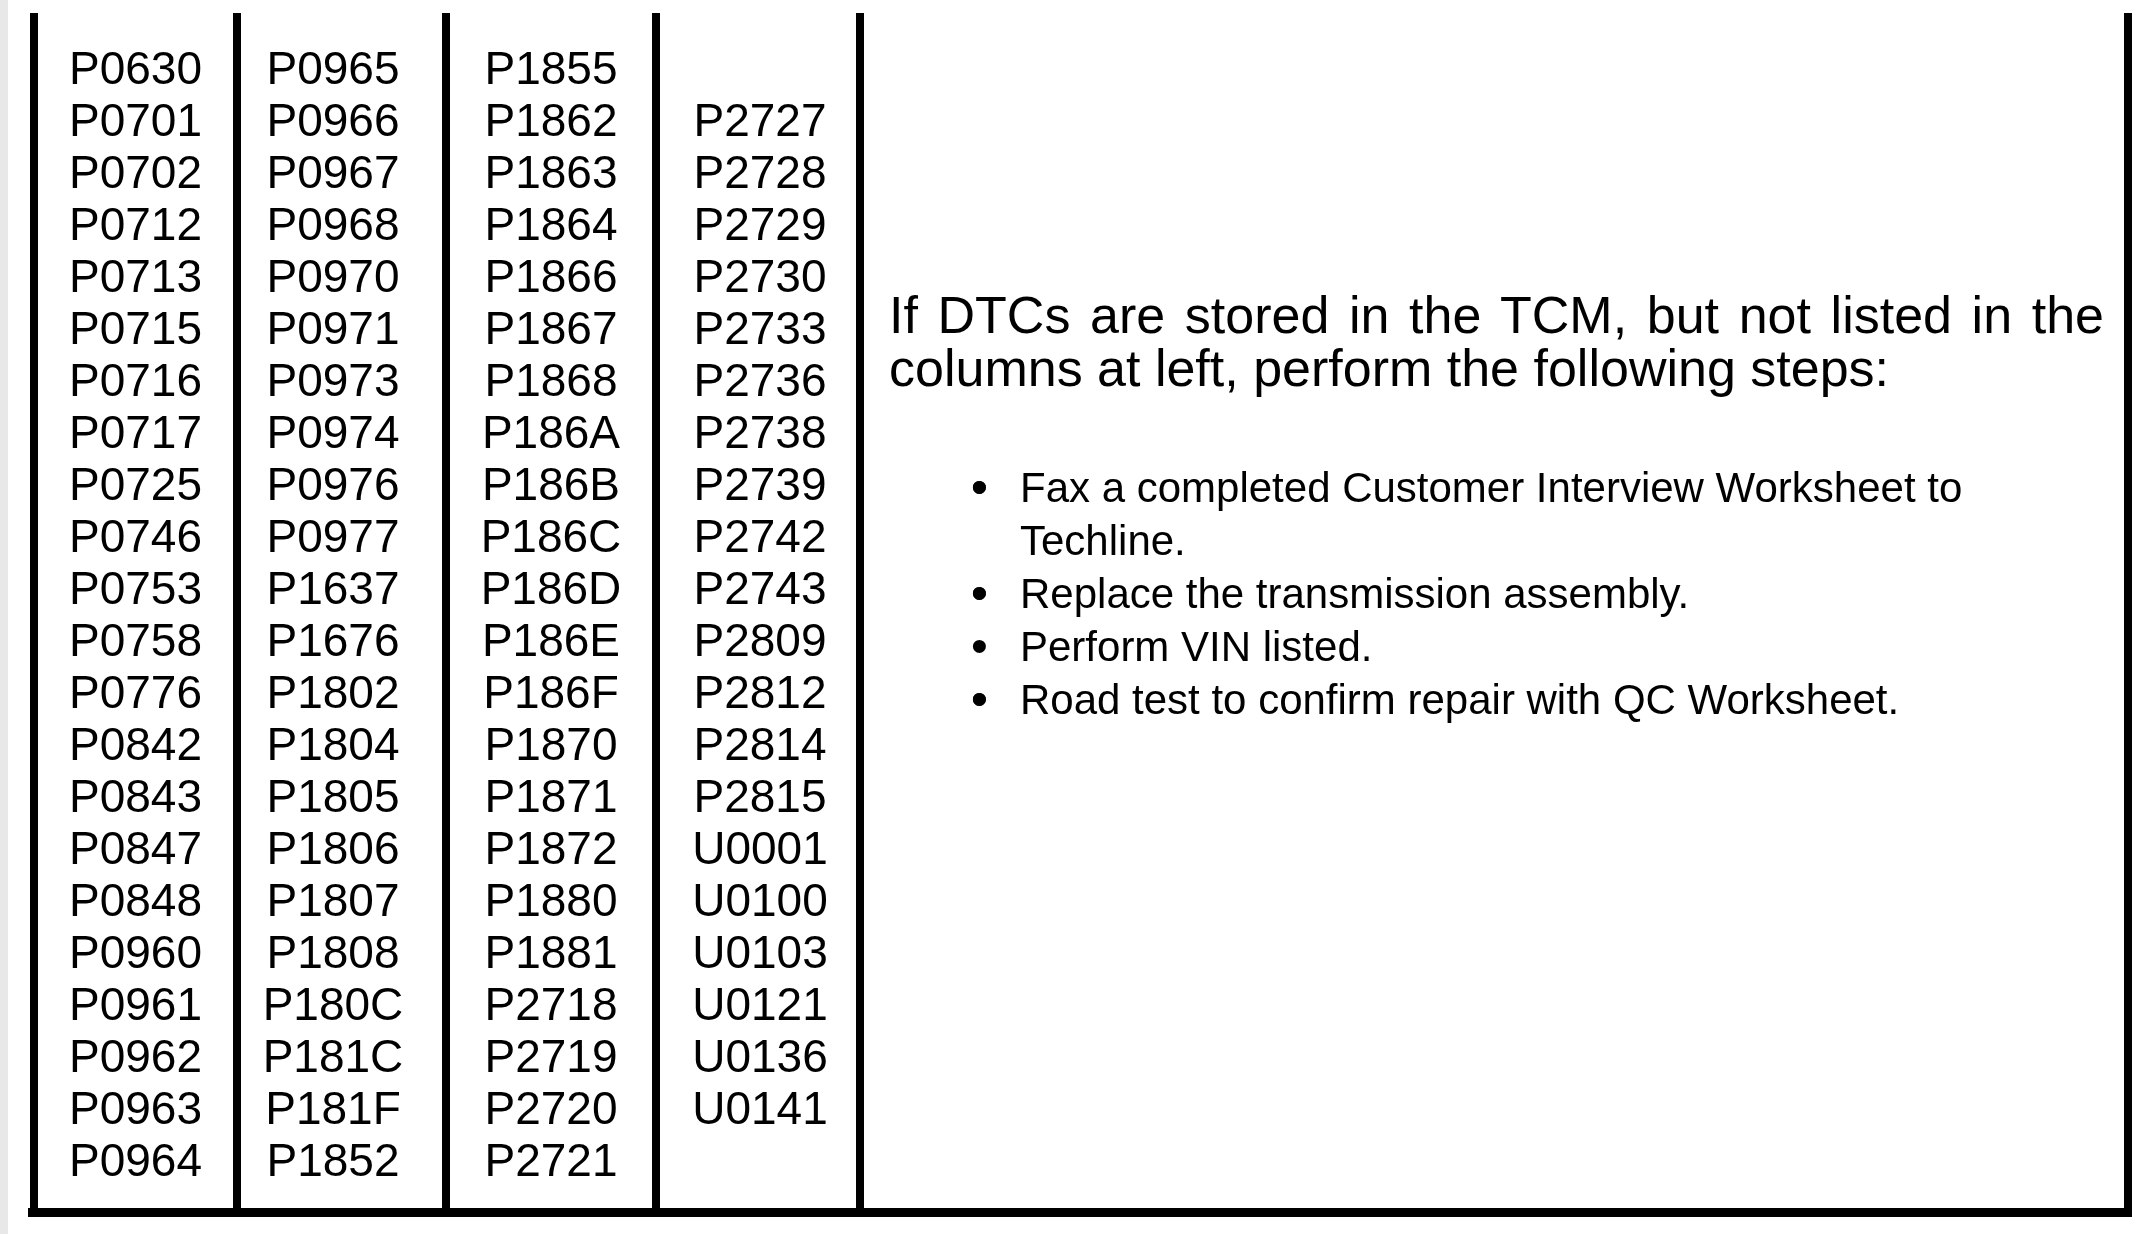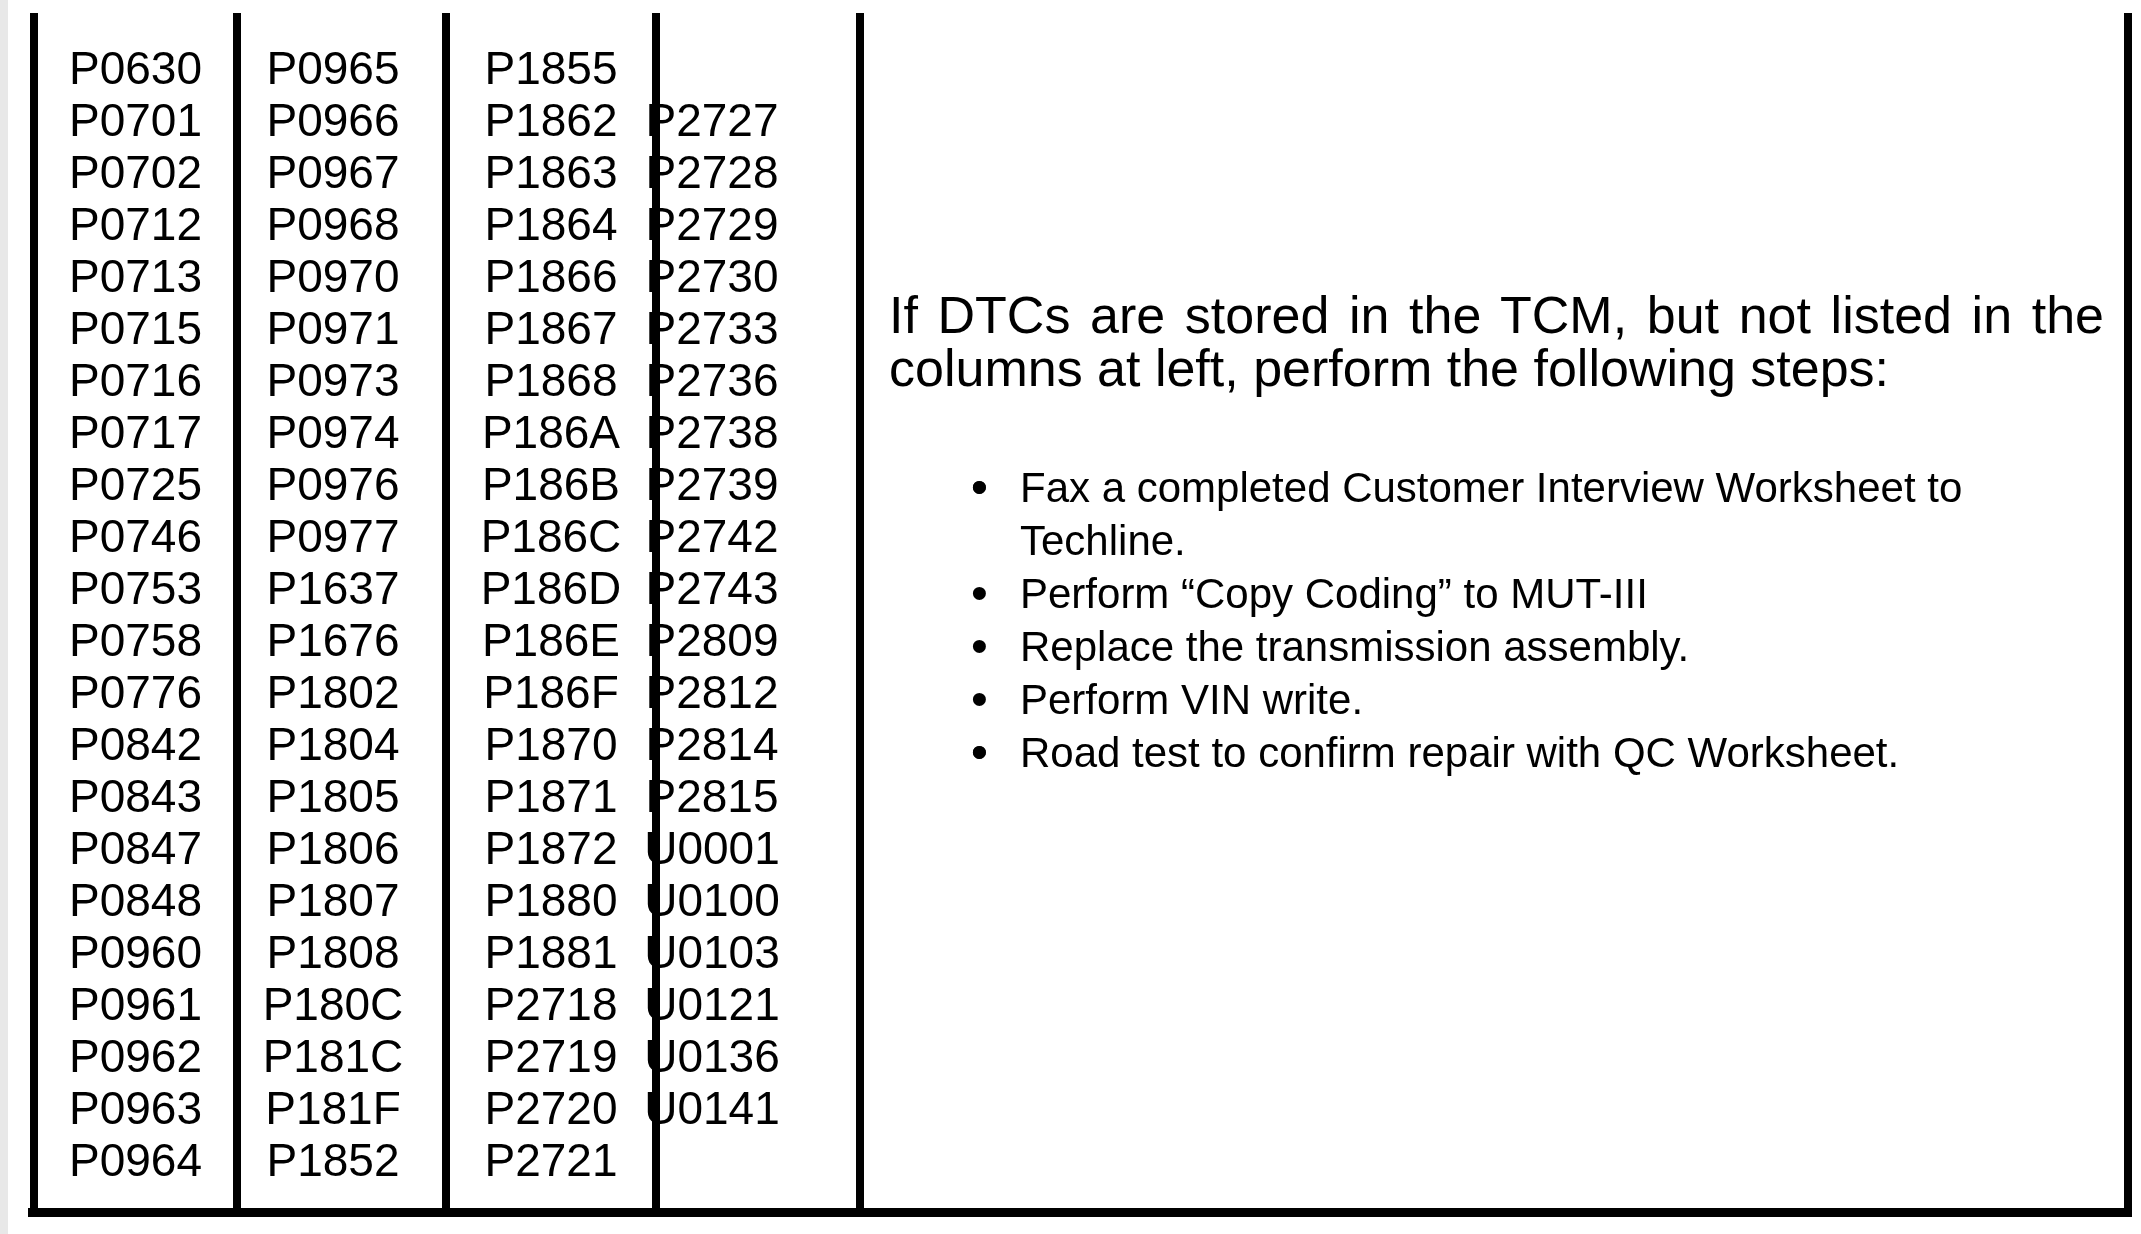--- a/index.html
+++ b/index.html
@@ -143,21 +143,21 @@
       <div class="cell">P1870</div>
       <div class="cell">P1871</div>
       <div class="cell">P1872</div>
       <div class="cell">P1880</div>
       <div class="cell">P1881</div>
       <div class="cell">P2718</div>
       <div class="cell">P2719</div>
       <div class="cell">P2720</div>
       <div class="cell">P2721</div>
     </div>
-  <div class="dtc-col" style="left:624px; width:160px">
+  <div class="dtc-col" style="left:672px; width:160px">
       <div class="cell"></div>
       <div class="cell">P2727</div>
       <div class="cell">P2728</div>
       <div class="cell">P2729</div>
       <div class="cell">P2730</div>
       <div class="cell">P2733</div>
       <div class="cell">P2736</div>
       <div class="cell">P2738</div>
       <div class="cell">P2739</div>
       <div class="cell">P2742</div>
@@ -173,21 +173,21 @@
       <div class="cell">U0136</div>
       <div class="cell">U0141</div>
       <div class="cell"></div>
     </div>
 
   <div class="text-panel">
     <p class="intro">If DTCs are stored in the TCM, but not listed in the columns at left, perform the following steps:</p>
     <ul class="bullet-list" id="bullet-list">
         <li><span class="bullet-glyph">•</span></li>
         <li><span class="bullet-glyph">•</span><span>Fax a completed Customer Interview Worksheet to Techline.</span></li>
-        <li><span class="bullet-glyph">•</span><span>Perform “Copy Coding” to MUT-III</span></li>
+        <li><span class="bullet-glyph">•</span></li>
         <li><span class="bullet-glyph">•</span><span>Replace the transmission assembly.</span></li>
-        <li><span class="bullet-glyph">•</span><span>Perform VIN write.</span></li>
+        <li><span class="bullet-glyph">•</span><span>Perform VIN listed.</span></li>
         <li><span class="bullet-glyph">•</span></li>
         <li><span class="bullet-glyph">•</span><span>Road test to confirm repair with QC Worksheet.</span></li>
       </ul>
   </div>
 
 </div>
 
 </body></html>

